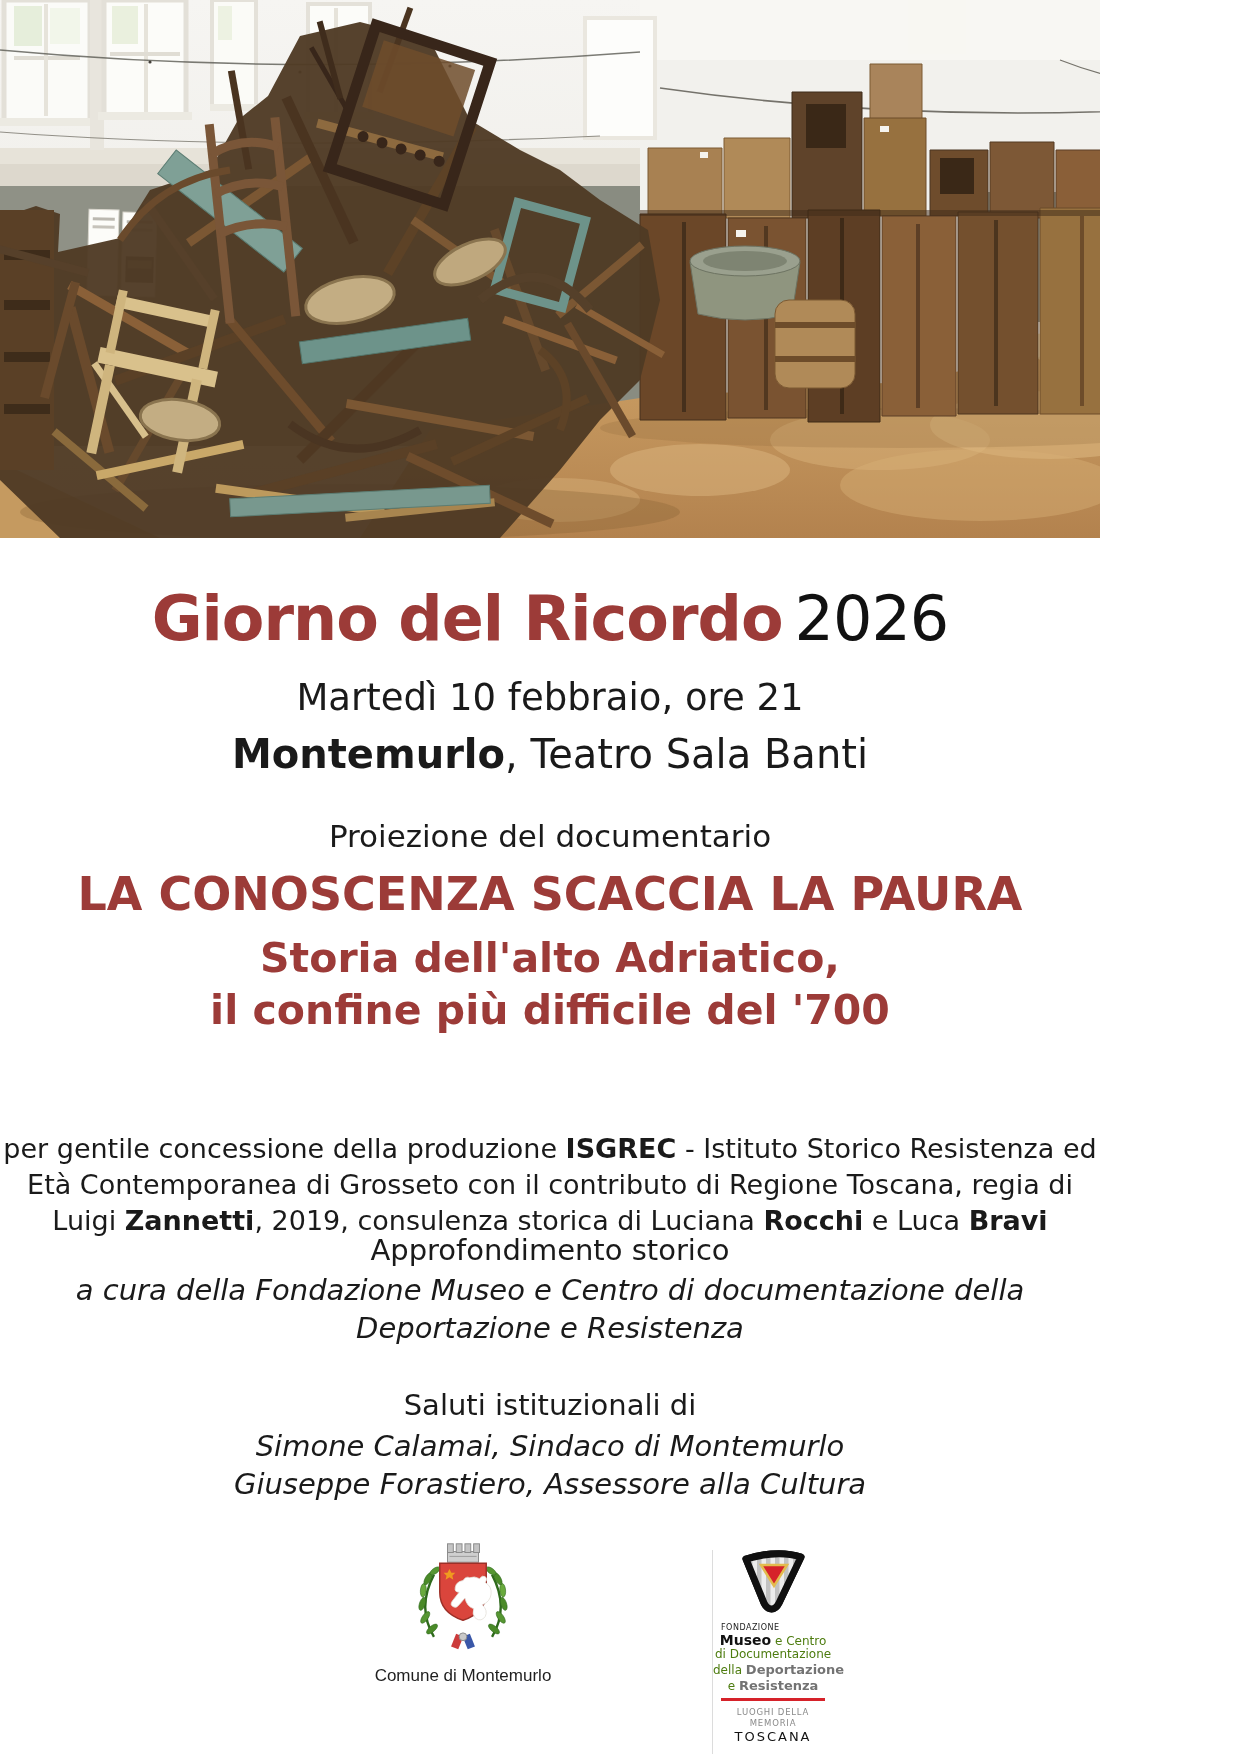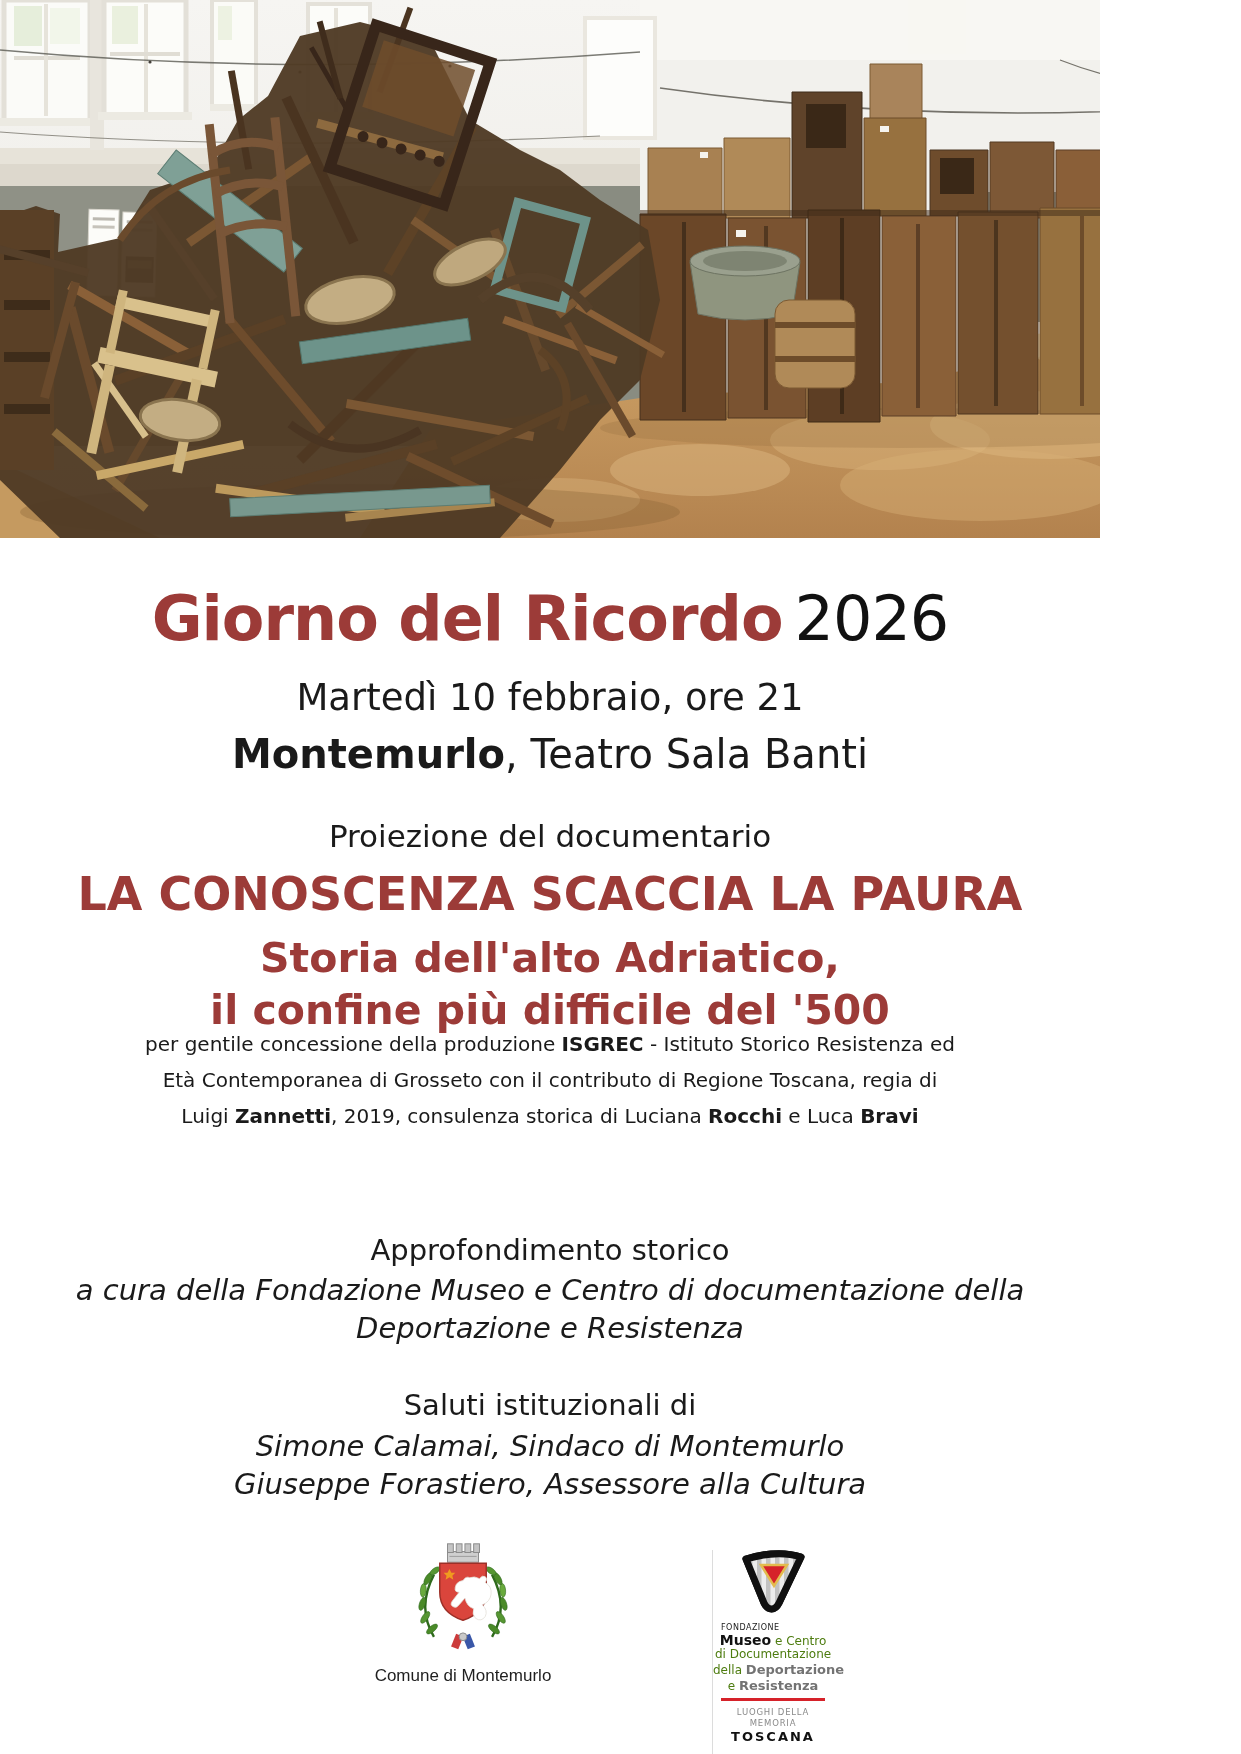--- a/index.html
+++ b/index.html
@@ -10,38 +10,38 @@
   .l-title{top:582px;font-size:62px;font-weight:bold;letter-spacing:-1px;}
   .l-title .t-main{color:var(--accent);}
   .l-title .t-year{color:#111;font-weight:normal;margin-left:12px;}
   .l-date{top:676px;font-size:37px;}
   .l-venue{top:731px;font-size:40px;}
   .l-venue .v-city{font-weight:bold;}
   .l-proiezione{top:818px;font-size:31px;}
   .l-film{top:867px;font-size:46px;font-weight:bold;color:var(--accent);}
   .l-sub1{top:934px;font-size:41px;font-weight:bold;color:var(--accent);}
   .l-sub2{top:986px;font-size:41px;font-weight:bold;color:var(--accent);}
-  .l-credits{top:1026px;font-size:20px;line-height:36px;white-space:normal;}
+  .l-credits{top:1131px;font-size:27px;line-height:36px;white-space:normal;}
   .l-appro{top:1233px;font-size:29px;}
   .l-acura{top:1271px;font-size:29px;line-height:38px;font-style:italic;white-space:normal;}
   .l-saluti{top:1388px;font-size:29px;}
   .l-names{top:1427px;font-size:29px;line-height:38px;font-style:italic;white-space:normal;}
   
   .comune{position:absolute;left:348px;top:1538px;width:230px;text-align:center;}
   .comune-caption{margin-top:2px;font-family:"Liberation Sans",sans-serif;font-size:17px;color:#1f1f1f;}
   .fondazione{position:absolute;left:712px;top:1550px;width:120px;text-align:center;
               border-left:1px solid #dcdcdc;padding-bottom:26px;}
   .fz-fond{font-size:8px;letter-spacing:.5px;color:#222;text-align:left;margin:2px 0 0 8px;line-height:1;}
   .fz-l{line-height:1.02;white-space:nowrap;}
   .fz-b{font-weight:bold;color:#111;font-size:14px;}
   .fz-b2{font-weight:bold;color:#737373;font-size:13px;}
   .fz-g{color:#4d7c0f;font-size:12px;}
   .fz-rule{width:104px;height:3px;background:var(--logo-red);margin:5px auto 6px auto;}
   .fz-luoghi{font-size:8.5px;letter-spacing:.8px;color:#8a8a8a;line-height:1.3;}
-  .fz-toscana{font-size:13px;font-weight:bold;letter-spacing:2px;color:#111;line-height:1.25;}
+  .fz-toscana{font-size:13px;font-weight:normal;letter-spacing:2px;color:#111;line-height:1.25;}
 </style>
 </head>
 <body>
 
 <div class="page">
 
   <div class="photo-wrap">
   <svg width="1241" height="538" viewBox="0 0 1241 538" xmlns="http://www.w3.org/2000/svg">
     <defs>
       <linearGradient id="wallGrad" x1="0" y1="0" x2="0" y2="1">
@@ -309,21 +309,21 @@
 
   <div class="line l-date">Martedì 10 febbraio, ore 21</div>
 
   <div class="line l-venue">
     <span class="v-city">Montemurlo</span><span>, Teatro Sala Banti</span>
   </div>
 
   <div class="line l-proiezione">Proiezione del documentario</div>
   <div class="line l-film">LA CONOSCENZA SCACCIA LA PAURA</div>
   <div class="line l-sub1">Storia dell'alto Adriatico,</div>
-  <div class="line l-sub2">il confine più difficile del '500</div>
+  <div class="line l-sub2">il confine più difficile del '700</div>
 
   <div class="line l-credits"><span>per gentile concessione della produzione </span><span style="font-weight: bold;">ISGREC</span><span> - Istituto Storico Resistenza ed</span><br><span>Età Contemporanea di Grosseto con il contributo di Regione Toscana, regia di</span><br><span>Luigi </span><span style="font-weight: bold;">Zannetti</span><span>, 2019, consulenza storica di Luciana </span><span style="font-weight: bold;">Rocchi</span><span> e Luca </span><span style="font-weight: bold;">Bravi</span></div>
 
   <div class="line l-appro">Approfondimento storico</div>
   <div class="line l-acura">
     <span>a cura della Fondazione Museo e Centro di documentazione della</span><br>
     <span>Deportazione e Resistenza</span>
   </div>
 
   <div class="line l-saluti">Saluti istituzionali di</div>

